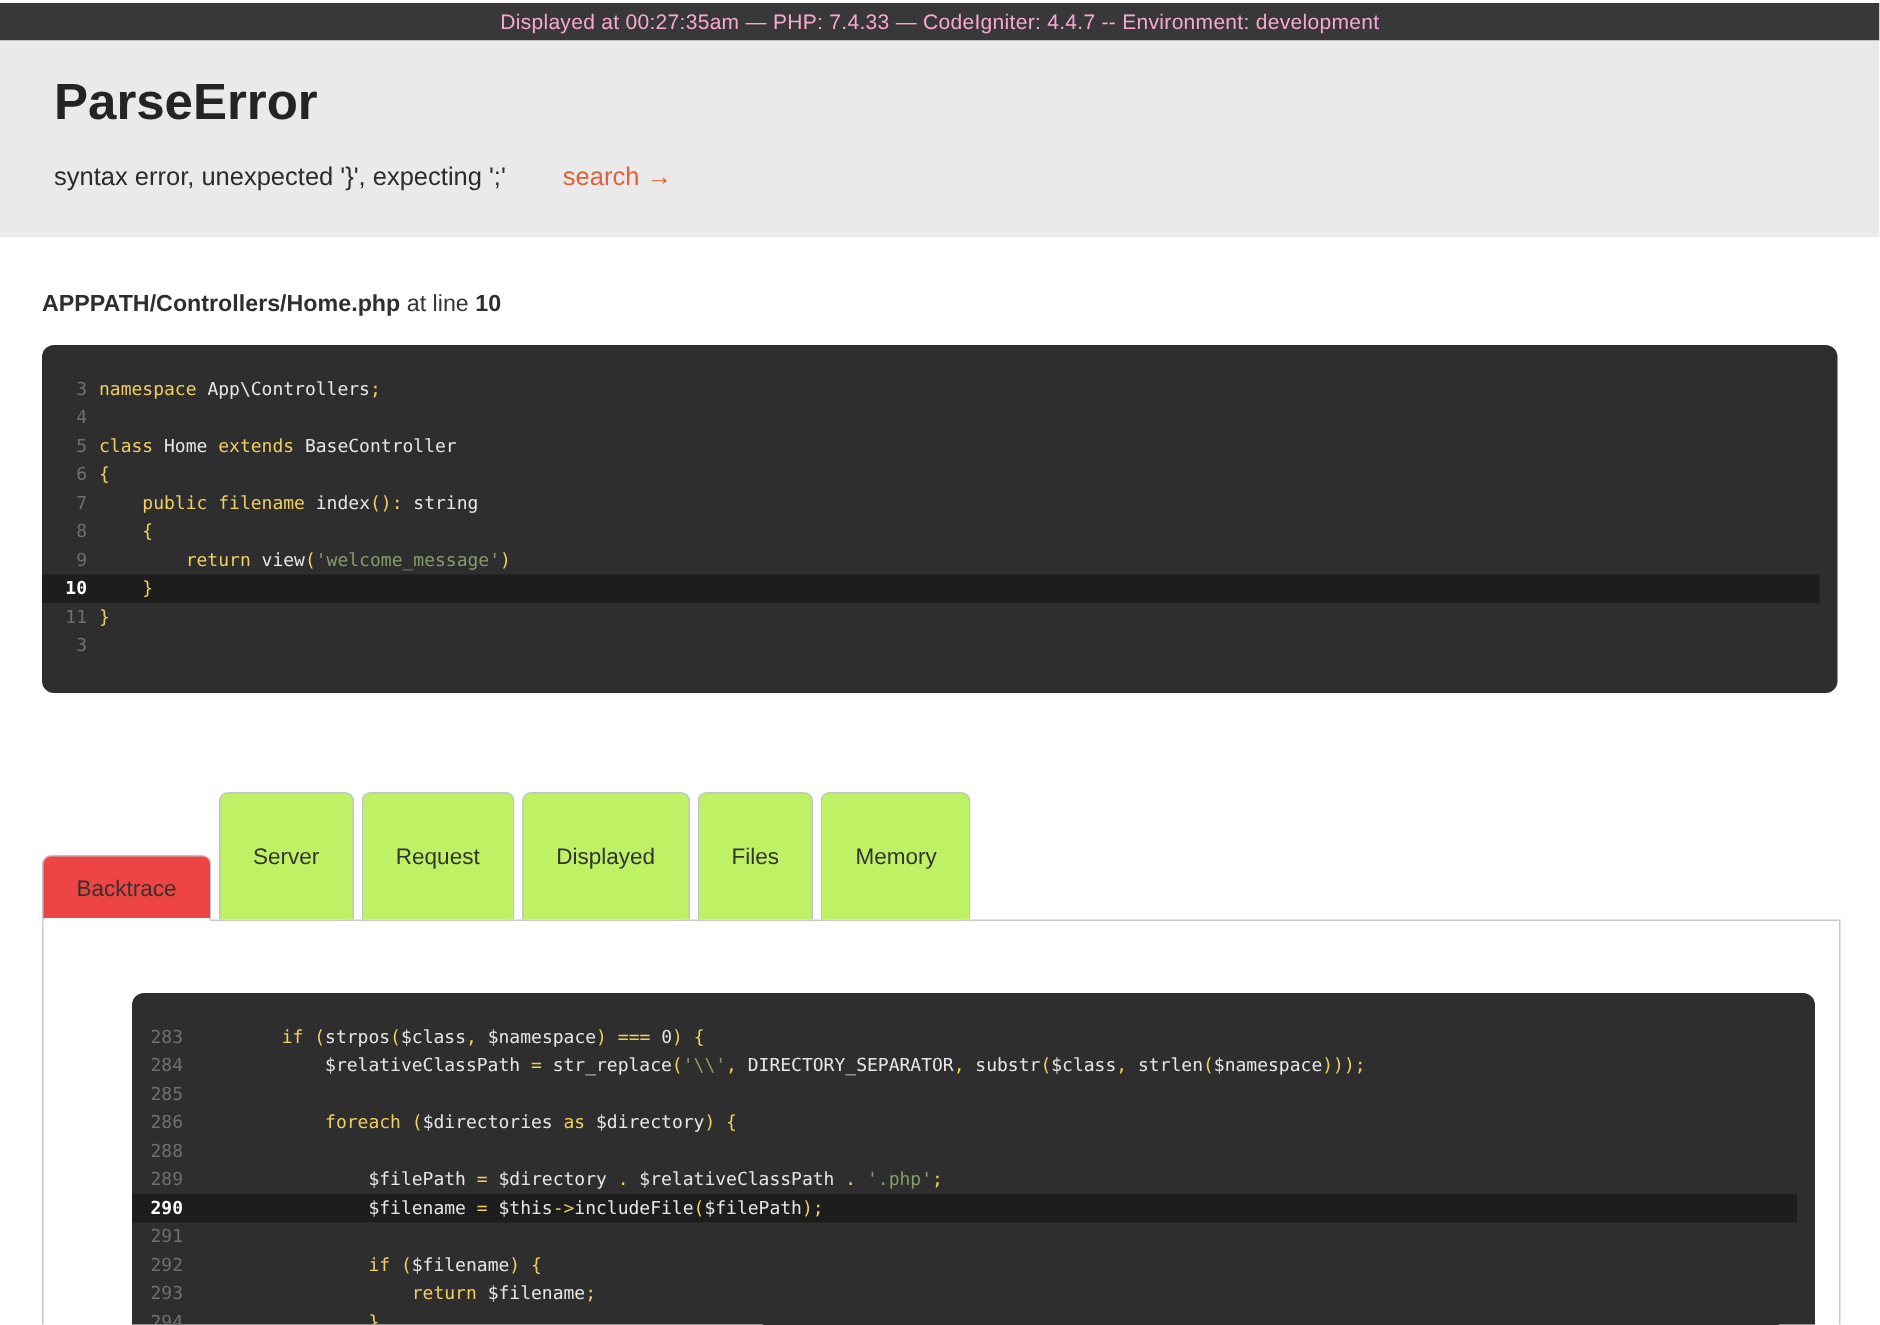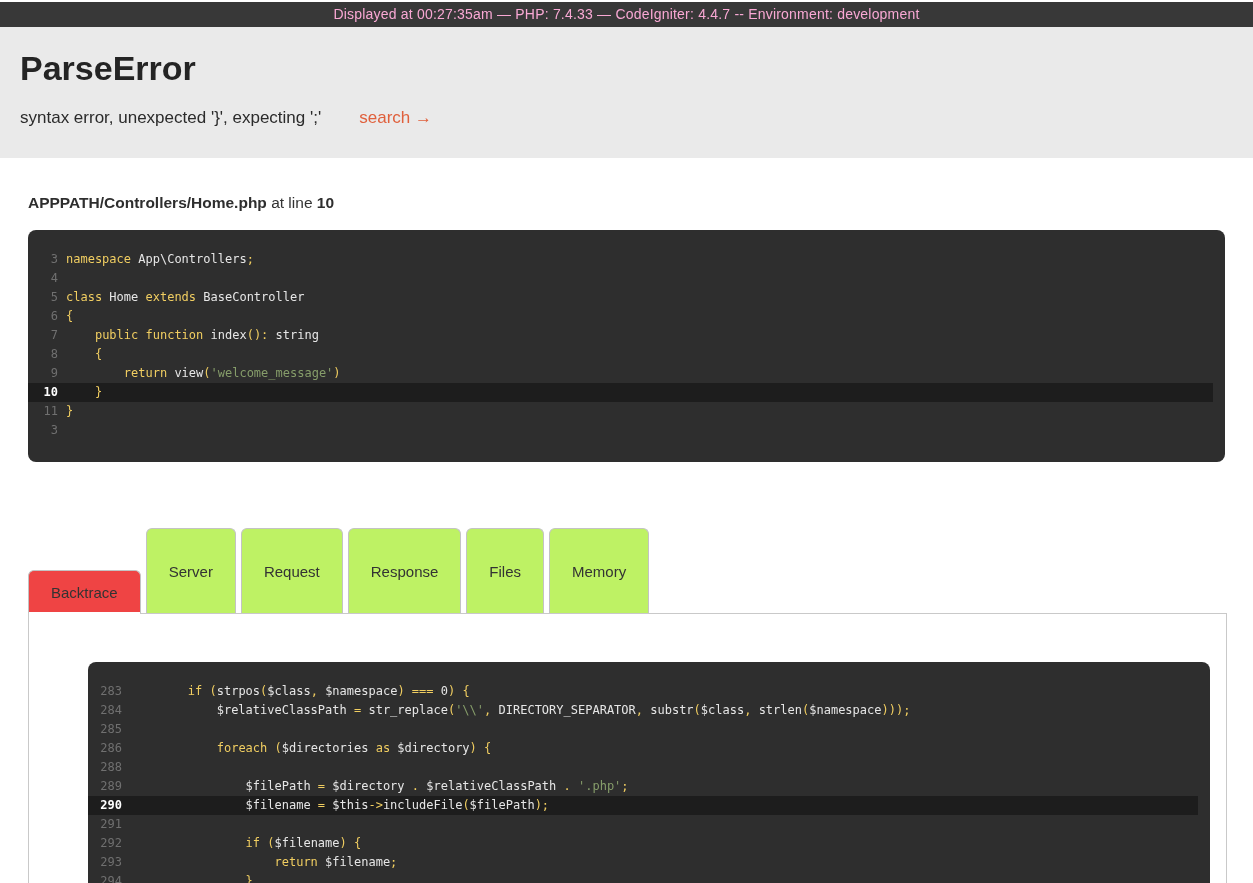--- a/index.html
+++ b/index.html
@@ -17,21 +17,21 @@
     color: #f9a8d4;
     font-size: 14px;
     line-height: 25px;
     text-align: center;
     letter-spacing: .2px;
   }
 
   
   header {
     background: #eaeaea;
-    padding: 22px 28px 30px 20px;
+    padding: 22px 28px 30px 36px;
   }
   .error-title {
     font-size: 34px;
     font-weight: 700;
     color: #242424;
     margin-bottom: 20px;
   }
   .header-row { display: flex; align-items: baseline; }
   .error-message { font-size: 17px; color: #2b2b2b; }
   .search-link {
@@ -156,33 +156,33 @@
     <span class="file">APPPATH/Controllers/Home.php</span>
     <span class="at-line">at line</span>
     <span class="lineno">10</span>
   </p>
 
   <div class="code-block code-block-1" style="--lnw:30px; --padl:8px;">
       <div class="code-line"><span class="ln">3</span><span class="code-text"><span class="tok-k">namespace</span><span class="tok-d"> App\Controllers</span><span class="tok-k">;</span></span></div>
       <div class="code-line"><span class="ln">4</span><span class="code-text"></span></div>
       <div class="code-line"><span class="ln">5</span><span class="code-text"><span class="tok-k">class</span><span class="tok-d"> Home </span><span class="tok-k">extends</span><span class="tok-d"> BaseController</span></span></div>
       <div class="code-line"><span class="ln">6</span><span class="code-text"><span class="tok-k">{</span></span></div>
-      <div class="code-line"><span class="ln">7</span><span class="code-text"><span class="tok-d">    </span><span class="tok-k">public</span><span class="tok-d"> </span><span class="tok-k">function</span><span class="tok-d"> index</span><span class="tok-k">():</span><span class="tok-d"> string</span></span></div>
+      <div class="code-line"><span class="ln">7</span><span class="code-text"><span class="tok-d">    </span><span class="tok-k">public</span><span class="tok-d"> </span><span class="tok-k">filename</span><span class="tok-d"> index</span><span class="tok-k">():</span><span class="tok-d"> string</span></span></div>
       <div class="code-line"><span class="ln">8</span><span class="code-text"><span class="tok-d">    </span><span class="tok-k">{</span></span></div>
       <div class="code-line"><span class="ln">9</span><span class="code-text"><span class="tok-d">        </span><span class="tok-k">return</span><span class="tok-d"> view</span><span class="tok-k">(</span><span class="tok-s">'welcome_message'</span><span class="tok-k">)</span></span></div>
       <div class="code-line hl"><span class="ln">10</span><span class="code-text"><span class="tok-d">    </span><span class="tok-k">}</span></span></div>
       <div class="code-line"><span class="ln">11</span><span class="code-text"><span class="tok-k">}</span></span></div>
       <div class="code-line"><span class="ln">3</span><span class="code-text"></span></div>
     </div>
 
   <nav class="tabs">
     <button class="tab active">Backtrace</button>
     <button class="tab">Server</button>
     <button class="tab">Request</button>
-    <button class="tab">Response</button>
+    <button class="tab">Displayed</button>
     <button class="tab">Files</button>
     <button class="tab">Memory</button>
   </nav>
 
   <section class="tab-panel">
 
     <div class="code-block code-block-2" style="--lnw:34px; --padl:12px;">
         <div class="code-line"><span class="ln">283</span><span class="code-text"><span class="tok-d">        </span><span class="tok-k">if</span><span class="tok-d"> </span><span class="tok-k">(</span><span class="tok-d">strpos</span><span class="tok-k">(</span><span class="tok-d">$class</span><span class="tok-k">,</span><span class="tok-d"> $namespace</span><span class="tok-k">)</span><span class="tok-d"> </span><span class="tok-k">===</span><span class="tok-d"> 0</span><span class="tok-k">)</span><span class="tok-d"> </span><span class="tok-k">{</span></span></div>
         <div class="code-line"><span class="ln">284</span><span class="code-text"><span class="tok-d">            $relativeClassPath </span><span class="tok-k">=</span><span class="tok-d"> str_replace</span><span class="tok-k">(</span><span class="tok-s">'\\'</span><span class="tok-k">,</span><span class="tok-d"> DIRECTORY_SEPARATOR</span><span class="tok-k">,</span><span class="tok-d"> substr</span><span class="tok-k">(</span><span class="tok-d">$class</span><span class="tok-k">,</span><span class="tok-d"> strlen</span><span class="tok-k">(</span><span class="tok-d">$namespace</span><span class="tok-k">)));</span></span></div>
         <div class="code-line"><span class="ln">285</span><span class="code-text"></span></div>

